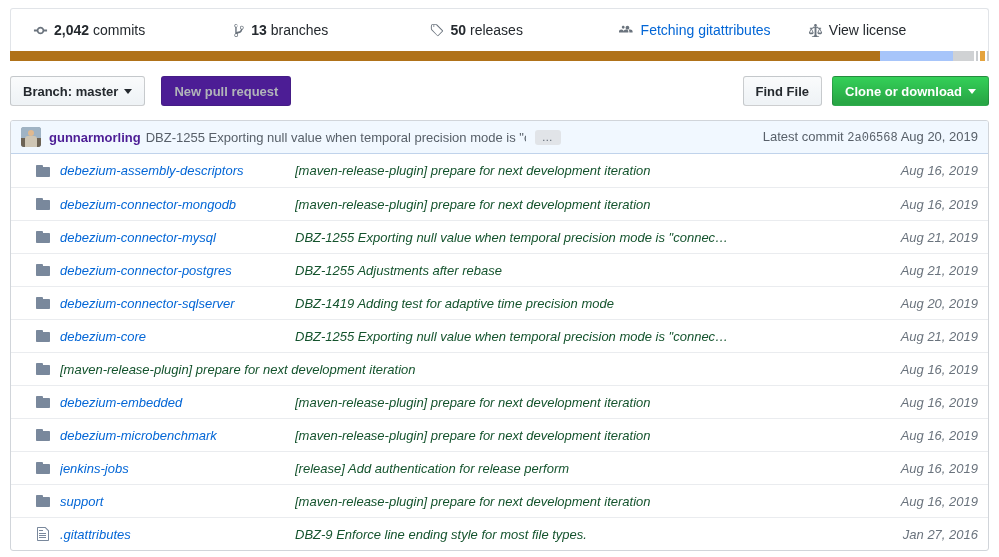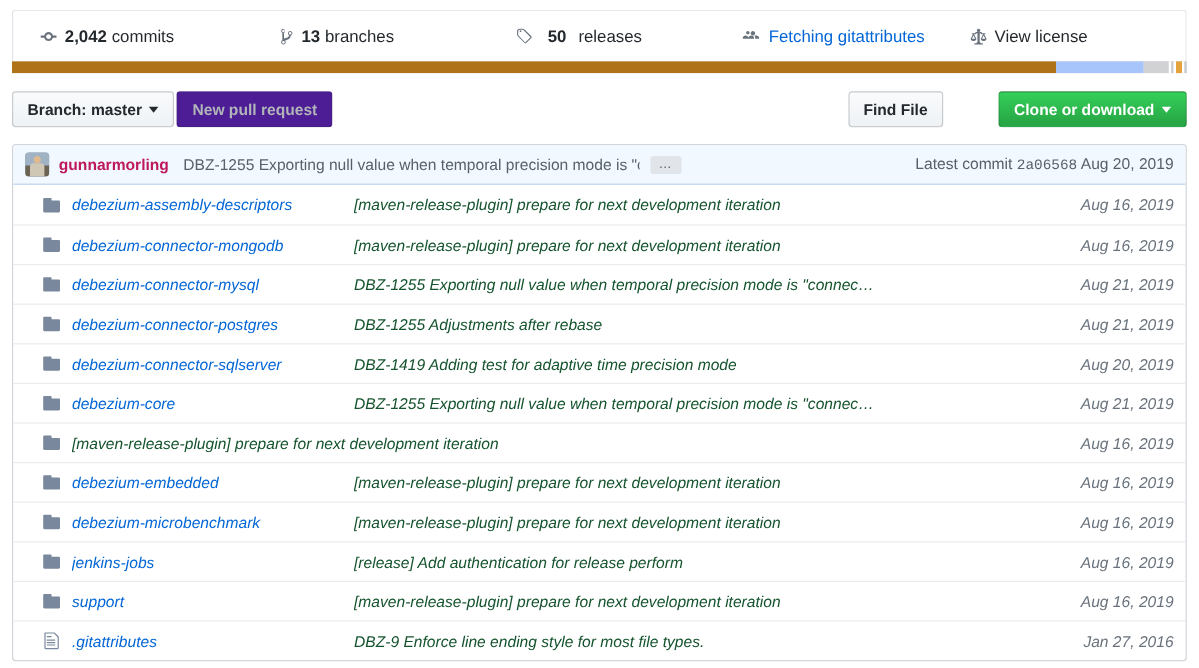--- a/index.html
+++ b/index.html
@@ -35,21 +35,21 @@
     justify-content: flex-start;
     padding-left: 18px;
     font-size: 14px;
     color: #586069;
     white-space: nowrap;
     line-height: 1;
     cursor: pointer;
   }
   .stat.stat-1 { padding-left: 22px; }
   .stat.stat-2 { padding-left: 20px; }
-  .stat.stat-3 { padding-left: 16px; gap: 6px; }
+  .stat.stat-3 { padding-left: 16px; }
   .stat.stat-4 { padding-left: 8px; }
   .stat.stat-5 { padding-left: 10px; }
   .stat .ico {
     display: inline-flex;
     align-items: center;
     margin-right: 6px;
     color: #6a737d;
     flex: none;
   }
   .stat .num { font-weight: 600; color: #24292e; margin-right: 4px; }
@@ -91,34 +91,33 @@
   .btn.disabled {
     color: #b1b5b9;
     background: #4c1d95;
     border-color: rgba(27,31,35,0.12);
     cursor: default;
   }
   .btn.primary {
     background: linear-gradient(-180deg,#34d058,#28a745 90%);
     border-color: rgba(27,31,35,0.2);
     color: #fff;
-    margin-left: 36px;
   }
   .btn .caret {
     display: inline-block;
     margin-left: 6px;
     width: 0; height: 0;
     border-left: 4px solid currentColor;
     border-right: 4px solid currentColor;
     border-top: 5px solid currentColor;
     border-bottom: 0;
     border-left-color: transparent;
     border-right-color: transparent;
   }
-  .toolbar-left { display: flex; align-items: center; gap: 2px; }
+  .toolbar-left { display: flex; align-items: center; gap: 16px; }
   .toolbar-right { margin-left: auto; display: flex; align-items: center; gap: 10px; }
 
   
   .file-box {
     margin: 14px 10px 0 10px;
     border: 1px solid #d1d5da;
     border-radius: 3px;
     overflow: hidden;
     background: #fff;
   }
@@ -146,22 +145,22 @@
     width: 6px; height: 6px; border-radius: 50%;
     background: #e0b98f;
   }
   .avatar .body {
     position: absolute; left: 4px; top: 9px;
     width: 12px; height: 11px;
     background: #cfc6b4;
     border-radius: 3px 3px 0 0;
   }
   .commit-author {
-    font-size: 13px; font-weight: 600; color: #be185d;
-    margin-right: 12px; cursor: pointer;
+    font-size: 13px; font-weight: 600; color: #4c1d95;
+    margin-right: 5px; cursor: pointer;
   }
   .commit-msg {
     font-size: 13px; color: #586069;
     white-space: nowrap; overflow: hidden;
     max-width: 380px;
   }
   .ellipsis-btn {
     margin-left: 9px;
     height: 15px;
     min-width: 26px;

